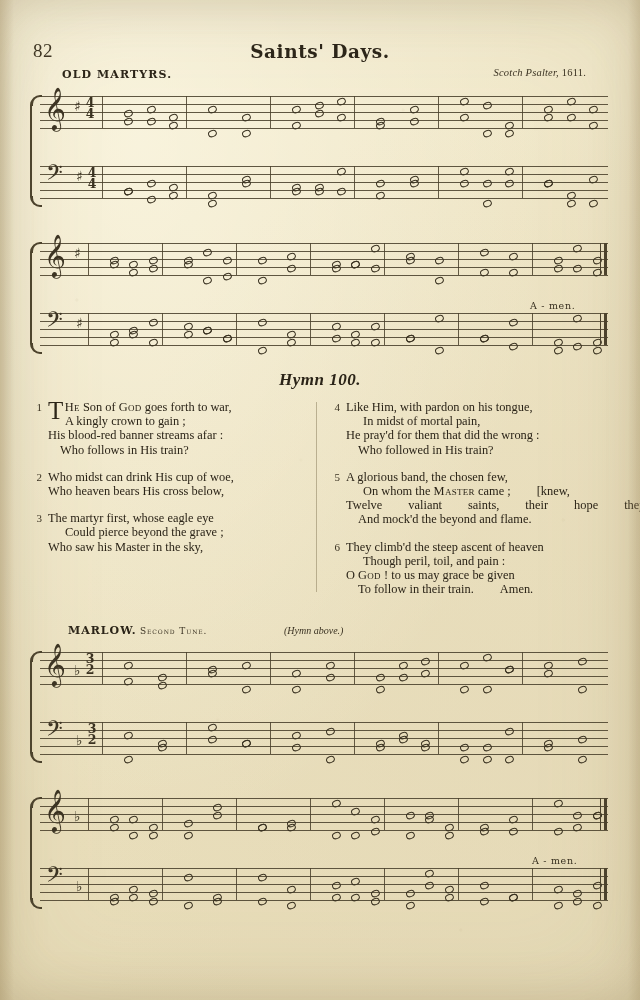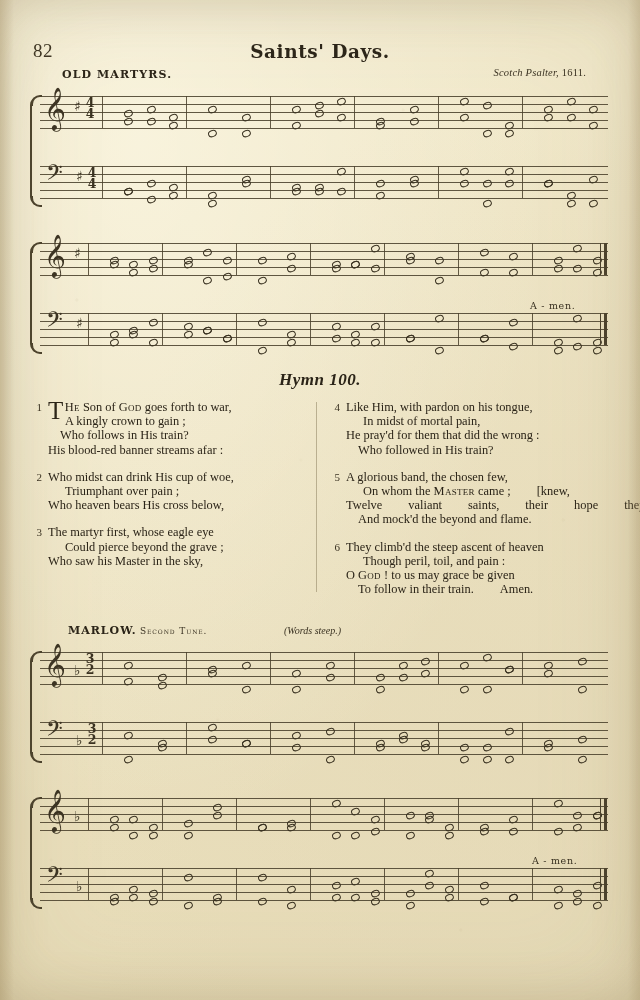--- a/index.html
+++ b/index.html
@@ -374,29 +374,28 @@
   <div class="hymn-heading">Hymn 100.</div>
 
   <div class="verses">
     <div class="col-rule"></div>
     <div class="vcol left" id="col-left">
         <div class="verse">
           <div class="vnum">1</div>
           <div class="vbody">
             <div class="vline"><span class="dropcap">T</span><span class="sc">He</span> Son of <span class="sc">God</span> goes forth to war,</div>
             <div class="vline ind">A kingly crown to gain ;</div>
+            <div class="vline">His blood-red banner streams afar :</div>
             <div class="vline ind2">Who follows in His train?</div>
-            <div class="vline">His blood-red banner streams afar :</div>
           </div>
         </div>
         <div class="verse">
           <div class="vnum">2</div>
           <div class="vbody">
             <div class="vline">Who midst can drink His cup of woe,</div>
-            <div class="vline ind">Triumphant over pain ;</div>
             <div class="vline">Who heaven bears His cross below,</div>
           </div>
         </div>
         <div class="verse">
           <div class="vnum">3</div>
           <div class="vbody">
             <div class="vline">The martyr first, whose eagle eye</div>
             <div class="vline ind">Could pierce beyond the grave ;</div>
             <div class="vline">Who saw his Master in the sky,</div>
           </div>
@@ -428,21 +427,21 @@
             <div class="vline ind">Though peril, toil, and pain :</div>
             <div class="vline">O <span class="sc">God</span> ! to us may grace be given</div>
             <div class="vline ind2">To follow in their train.<span class="spacer"></span>Amen.</div>
           </div>
         </div>
       </div>
   </div>
 
   <div class="tune2-name">MARLOW.</div>
   <div class="tune2-sub">Second Tune.</div>
-  <div class="tune2-words"><i>(Words steep.)</i></div>
+  <div class="tune2-words"><i>(Hymn above.)</i></div>
 
   <div class="system" id="sys3" style="left:30px;top:652px;width:578px;height:110px;">
     <div class="brace" style="height:110px;"></div>
     <div class="staff" style="top:0;height:32px;left:10px;right:0;">
         <div class="sline" style="top: 0px;"></div>
         <div class="sline" style="top: 8px;"></div>
         <div class="sline" style="top: 16px;"></div>
         <div class="sline" style="top: 24px;"></div>
         <div class="sline" style="top: 32px;"></div>
         <div class="note" style="left: 84px; top: 10px;"></div>

